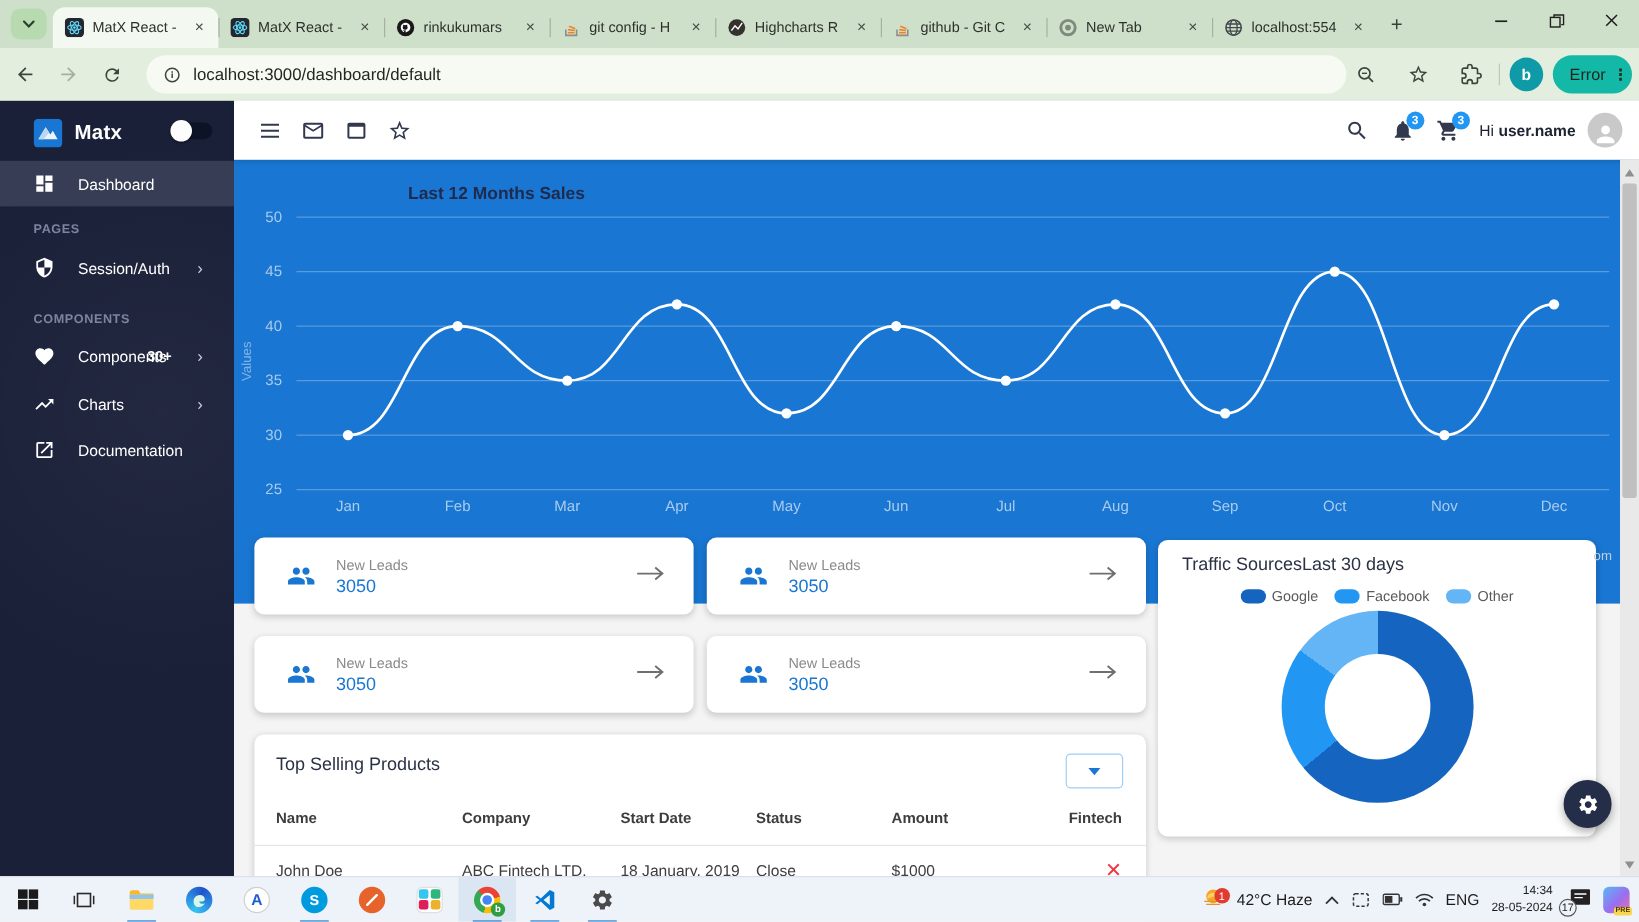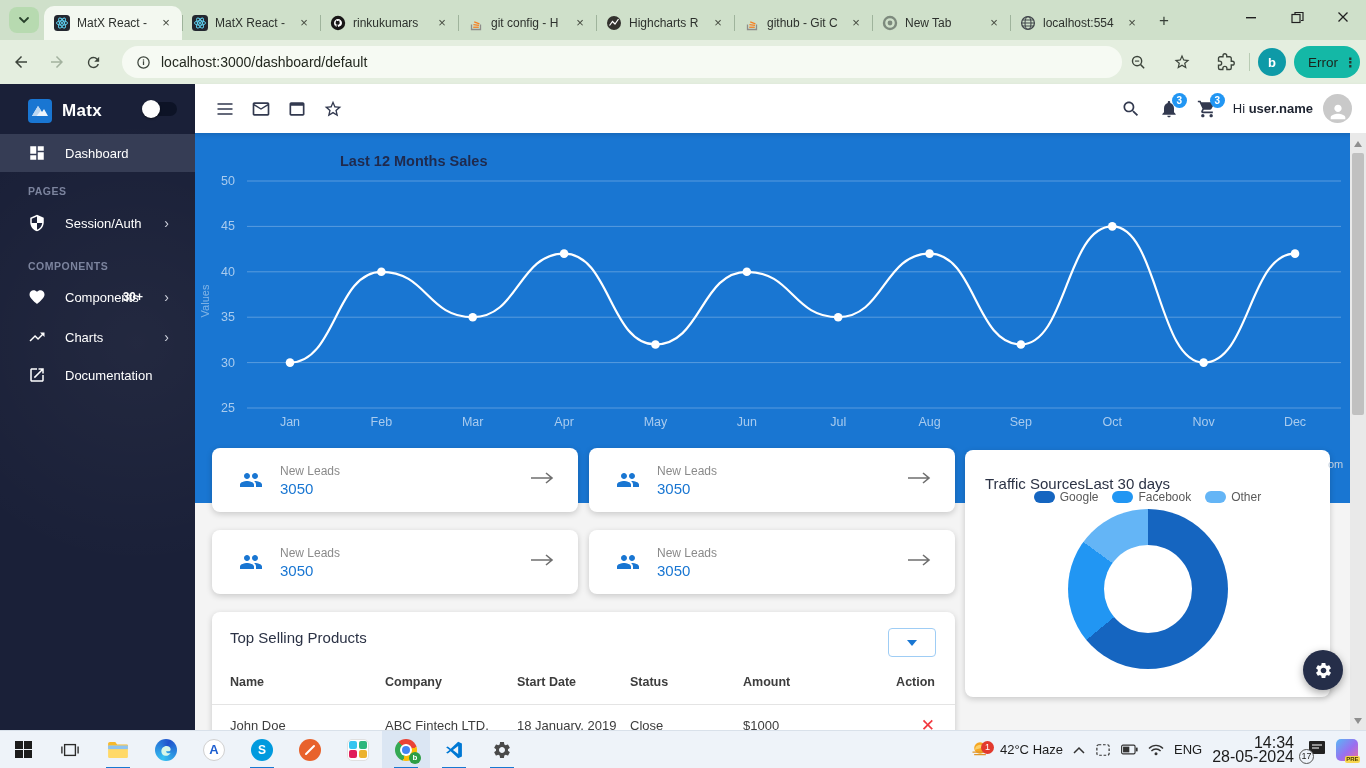--- a/index.html
+++ b/index.html
@@ -70,21 +70,21 @@
   
   .lead-card { position:absolute; width:366px; height:64px; background:#fff; border-radius:8px; box-shadow:0 2px 6px rgba(0,0,0,0.18); display:flex; align-items:center; padding:0 24px; z-index:3; }
   .lead-icon { width:30px; height:24px; }
   .lead-texts { margin-left:14px; }
   .lead-label { font-size:12px; color:#8a8a8a; }
   .lead-value { font-size:15px; color:#1976d2; margin-top:2px; }
   .lead-arrow { margin-left:auto; color:#6f6f6f; }
 
   
   .traffic-card { position:absolute; left:965px; top:450px; width:365px; height:247px; background:#fff; border-radius:8px; box-shadow:0 2px 6px rgba(0,0,0,0.18); z-index:3; }
-  .traffic-title { position:absolute; left:20px; top:12px; font-size:15px; color:#2b3245;margin-top:13px; }
+  .traffic-title { position:absolute; left:20px; top:12px; font-size:15px; color:#2b3245; }
   .legend { position:absolute; left:0; top:40px; width:100%; display:flex; justify-content:center; gap:14px; align-items:center; }
   .legend-item { display:flex; align-items:center; gap:5px; font-size:12px; color:#5a5a5a; }
   .legend-swatch { width:21px; height:12px; border-radius:6px; background:#999; }
   .donut { position:absolute; left:103px; top:59px; width:160px; height:160px; border-radius:50%; }
   .donut-hole { position:absolute; left:36px; top:36px; width:88px; height:88px; border-radius:50%; background:#fff; }
 
   
   .table-card { position:absolute; left:212px; top:612px; width:743px; height:150px; background:#fff; border-radius:8px; box-shadow:0 2px 6px rgba(0,0,0,0.18); z-index:3; }
   .table-title { position:absolute; left:18px; top:17px; font-size:15px; color:#2b3245; }
   .table-dd { position:absolute; right:19px; top:16px; width:48px; height:29px; border:1px solid #9fcdf5; border-radius:4px; background:#fff; display:flex; align-items:center; justify-content:center; }
@@ -103,21 +103,21 @@
   .taskbar { position:absolute; left:0; top:730px; width:1366px; height:38px; background:#eef3f9; border-top:1px solid #d9e1ea; z-index:20; display:flex; align-items:center; }
   .tb-item { height:38px; display:flex; align-items:center; justify-content:center; position:relative; }
   .tb-item.running::after { content:""; position:absolute; bottom:0; left:12px; right:12px; height:2px; background:#1879d2; }
   .tb-item.active-app { background:#dbe6f3; }
   .tsearch { margin-left:10px; width:225px; height:30px; background:#fff; border:1px solid #b5b5b5; display:flex; align-items:center; padding-left:8px; position:relative; }
   .tsearch input { border:none; outline:none; font-size:13px; color:#333; width:130px; margin-left:7px; font-family:inherit; background:transparent; }
   .tsearch .bcase { position:absolute; right:0; top:0; width:40px; height:28px; background:#f4f4f4; display:flex; align-items:center; justify-content:center; }
   .appcell { width:48px; }
   .tray { position:absolute; right:8px; display:flex; align-items:center; height:38px; gap:10px; }
   .tray-text { font-size:13px; color:#1c1c1c; }
-  .clock { text-align:right; font-size:16px; color:#1c1c1c; line-height:14px; }
+  .clock { text-align:right; font-size:10px; color:#1c1c1c; line-height:14px; }
   .circ-icon { width:22px; height:22px; border-radius:50%; display:flex; align-items:center; justify-content:center; color:#fff; font-weight:bold; font-size:12px; }
   .minibadge { position:absolute; top:3px; right:-4px; width:13px; height:13px; border-radius:50%; background:#e23a2e; color:#fff; font-size:9px; display:flex; align-items:center; justify-content:center; }
 </style>
 </head>
 <body>
 
 <div class="tabstrip">
   <div class="tabsearch">
     <svg width="12" height="12" viewBox="0 0 12 12">
         <path d="M2 4l4 4 4-4" stroke="#27402a" stroke-width="1.8" fill="none" stroke-linecap="round"></path>
@@ -509,21 +509,21 @@
   <div class="table-title">Top Selling Products</div>
   <div class="table-dd">
       <span class="dd-caret"></span>
     </div>
   <div class="thead tgrid">
     <span>Name</span>
     <span>Company</span>
     <span>Start Date</span>
     <span>Status</span>
     <span>Amount</span>
-    <span class="t-right">Action</span>
+    <span class="t-right">Fintech</span>
   </div>
   <div class="t-divider"></div>
   <div class="trow tgrid">
     <span>John Doe</span>
     <span>ABC Fintech LTD.</span>
     <span>18 January, 2019</span>
     <span>Close</span>
     <span>$1000</span>
     <span class="t-right xdel">✕</span>
   </div>

